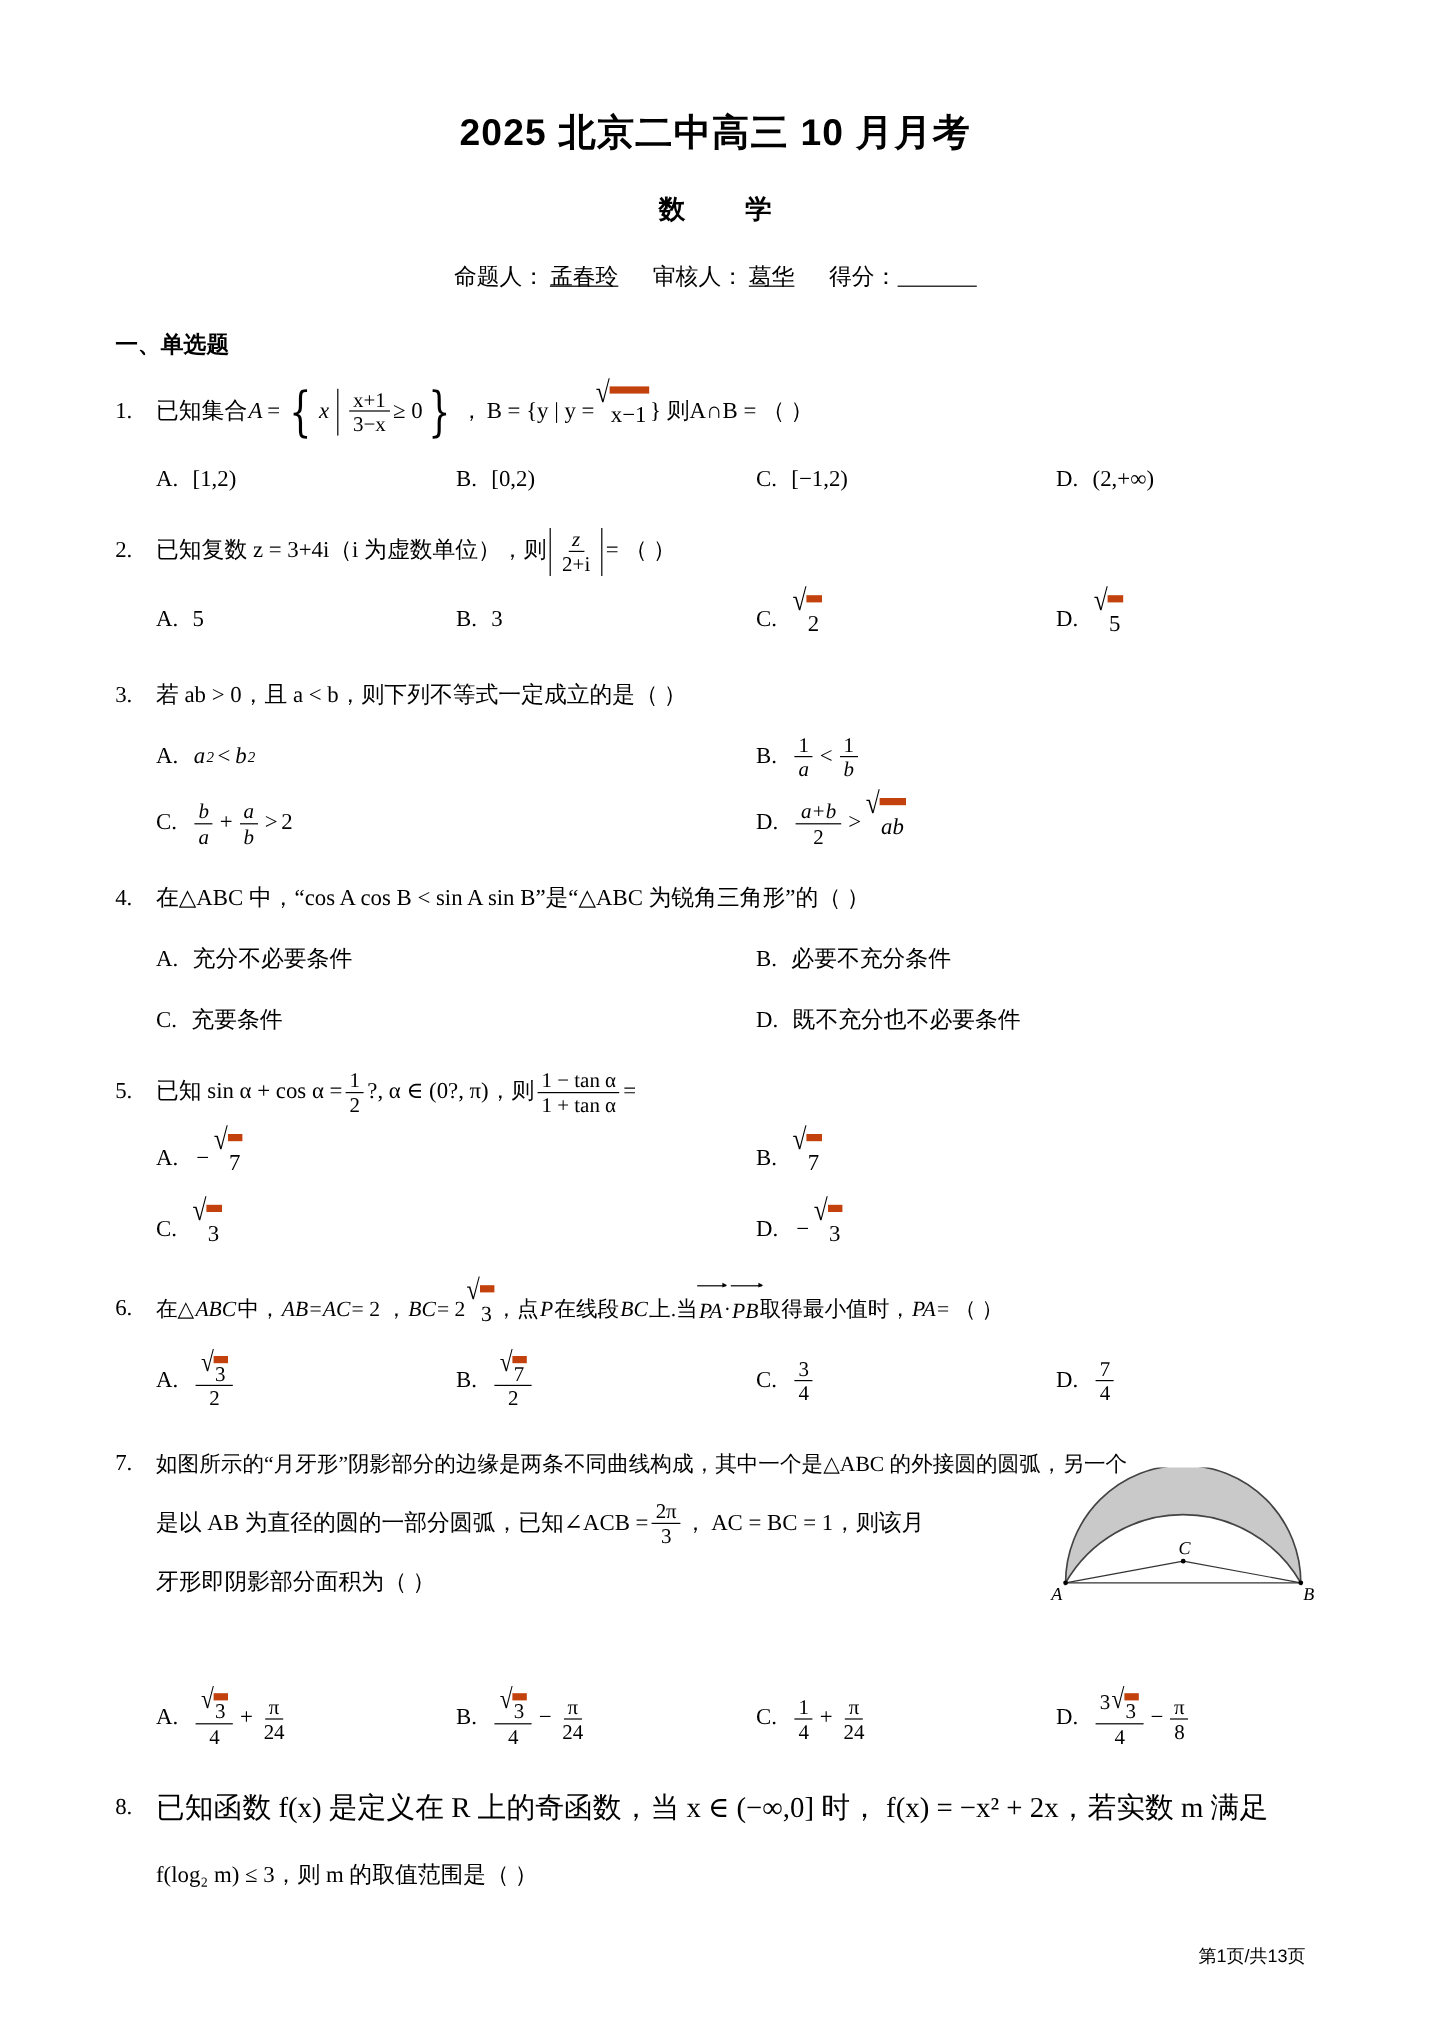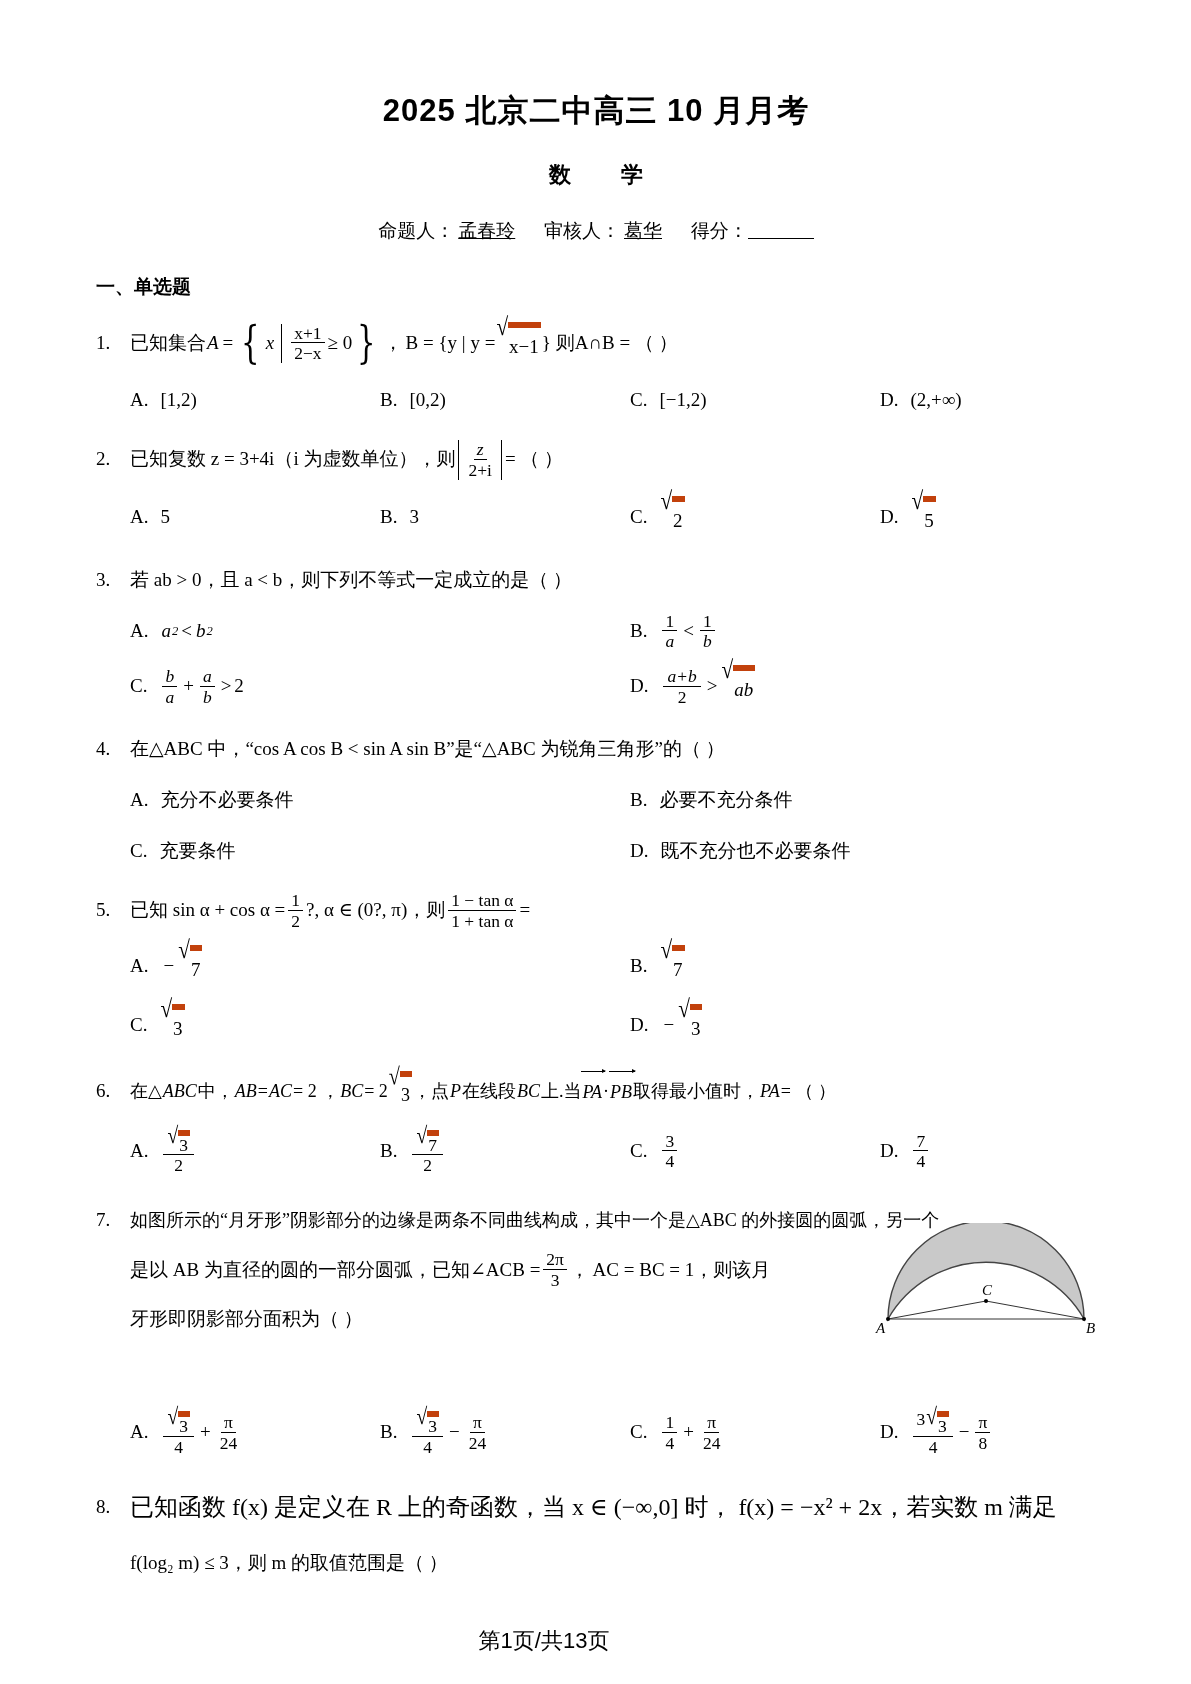--- a/index.html
+++ b/index.html
@@ -91,22 +91,22 @@
   .vec > .vbarline:after {
     content:''; position:absolute; right:-1px; top:-2px;
     border-left: 4px solid #000; border-top: 2px solid transparent; border-bottom: 2px solid transparent;
   }
 
   
   .fig-q7 { position: absolute; right: -6px; top: 22px; width: 232px; height: 112px; }
 
   
   .footer {
-    position: absolute; left: 0; right: 0; bottom: 28px;
-    text-align: center; font-size: 22px;
+    position: absolute; left: 0; right: 0; bottom: 44px;
+    text-align: right; font-size: 15px;
     font-family: "Liberation Sans", "DejaVu Sans", sans-serif;
   }
   .nowrap { white-space: nowrap; }
 </style>
 </head>
 <body>
 
 <div class="page">
   <div class="inner">
 
@@ -126,21 +126,21 @@
         <span class="q-num">1.</span>
         <span class="q-text">
           <span>已知集合</span>
           <span class="mi">A</span>
             <span class="op">=</span>
           <span class="braceL">{</span>
           <span class="mi">x</span>
           <span class="setmid"></span>
           <span class="frac">
               <span class="num">x+1</span>
-              <span class="den">2−x</span>
+              <span class="den">3−x</span>
             </span>
           <span>≥ 0</span>
           <span class="braceR">}</span>
           <span class="op">，</span>
           <span>B = {y | y =</span>
           <span class="sqrt">
               <span class="rad">√</span>
               <span class="rcontent">x−1</span>
             </span>
           <span>} 则</span>

